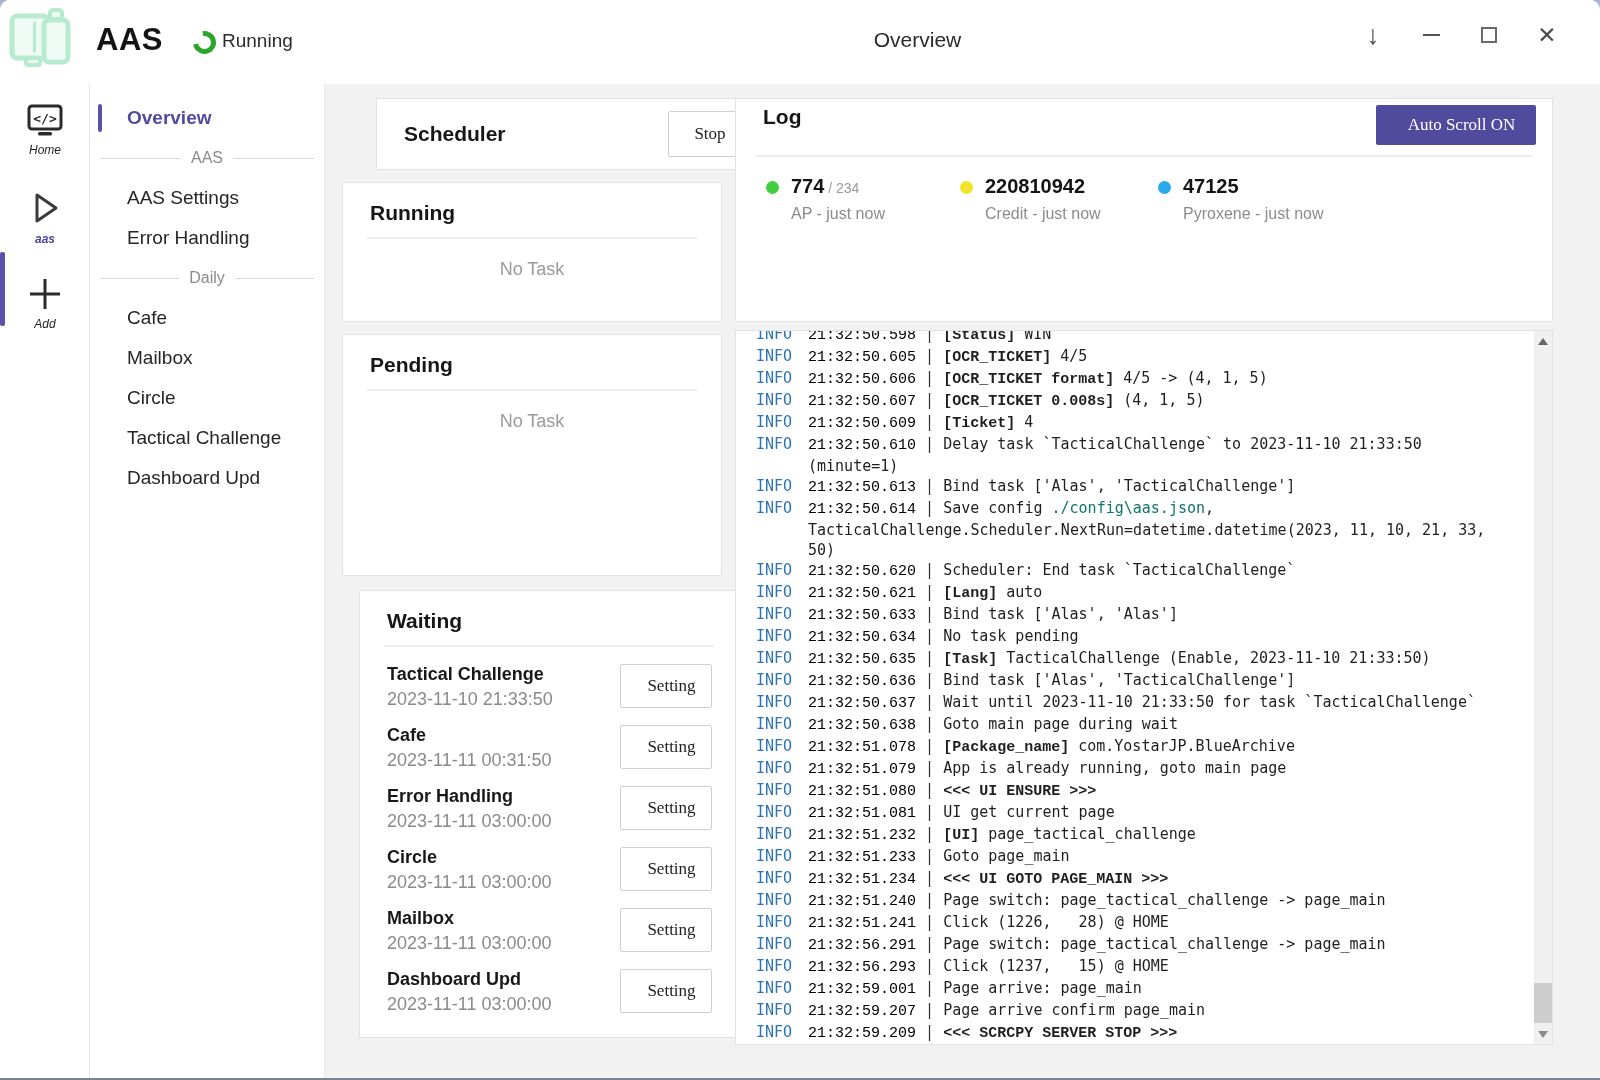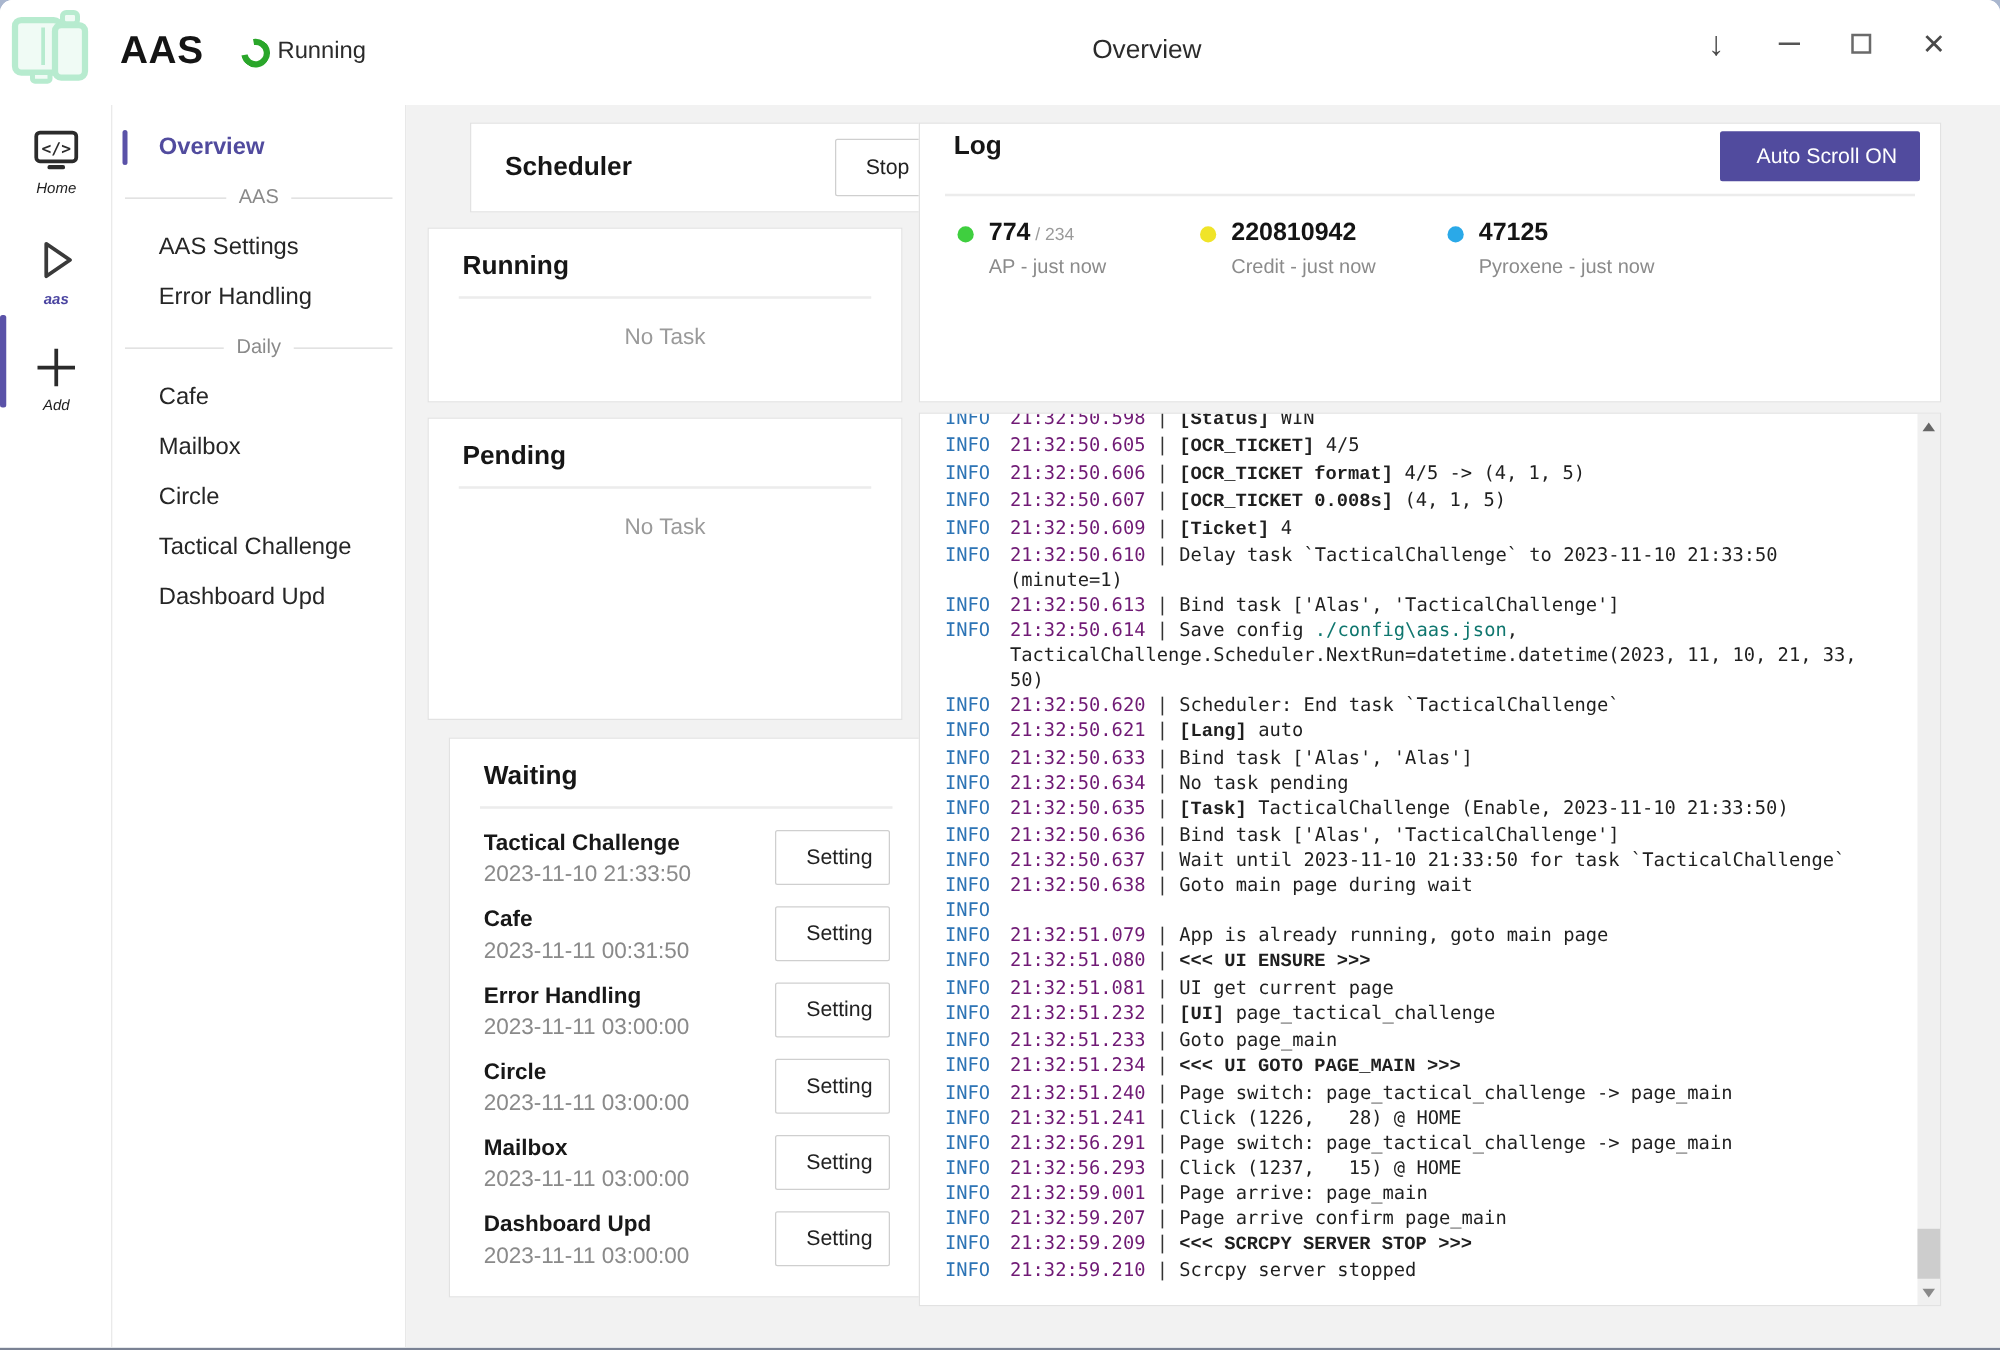--- a/index.html
+++ b/index.html
@@ -39,21 +39,21 @@
   .nav-divider { height:40px; display:flex; align-items:center; padding:0 10px; gap:10px; }
   .nav-divider .line { flex:1; height:0; border-top:1px solid #d9d9d9; }
   .nav-divider .dlbl { font-size:16px; color:#8a8a8a; }
 
   
   .content { position:absolute; left:325px; top:84px; right:0; bottom:0; background:#f2f2f2; }
   .panel { position:absolute; background:#fff; border:1px solid #e2e2e2; }
   .p-title { font-size:21px; font-weight:700; color:#161616; }
 
   .panel-scheduler { left:17px; top:14px; width:380px; height:72px; display:flex; align-items:center; justify-content:space-between; padding:0 14px 0 27px;margin-left:34px; }
-  .btn { background:#fff; border:1px solid #cfcfcf; border-radius:2px; font-size:17px; color:#222; font-family:Liberation Sans, sans-serif; display:flex; align-items:center; justify-content:center; cursor:default;padding-left:11px; }
+  .btn { background:#fff; border:1px solid #cfcfcf; border-radius:2px; font-size:17px; color:#222; font-family:Liberation Serif, serif; display:flex; align-items:center; justify-content:center; cursor:default;padding-left:11px; }
   .stop-btn { width:73px; height:46px; }
 
   .panel-running  { left:17px; top:98px;  width:380px; height:140px; }
   .panel-pending  { left:17px; top:250px; width:380px; height:242px; }
   .panel-waiting  { left:34px; top:506px; width:380px; height:448px; }
   .pt-row { padding:18px 27px 12px 27px; }
   .p-div { margin:0 24px; border-top:2px solid #ececec; }
   .empty { margin-top:20px; text-align:center; font-size:18px; color:#9a9a9a; }
 
   .wait-list { padding:8px 26px 0 27px; }
@@ -73,21 +73,21 @@
   .stat-suffix { font-size:14px; font-weight:400; color:#9a9a9a; }
   .stat-lbl { font-size:16px; color:#8b8b8b; margin-top:7px; }
   .stat1 { left:30px; } .stat2 { left:224px; } .stat3 { left:422px; }
 
   
   .log-output { left:410px; top:246px; width:818px; height:715px; overflow:hidden; }
   .log-inner { margin:-7px 0 0 20px; }
   .log-entry { display:flex; font-family:"DejaVu Sans Mono", monospace; font-size:15px; line-height:20px; }
   .lvl { width:52px; flex-shrink:0; color:#2d74b5; }
   .lc { width:680px; white-space:pre-wrap; word-wrap:break-word; color:#1f1f1f; }
-  .time { color:#701a75; }
+  .time { color:#000000;font-family:Liberation Mono, monospace; }
   .sep { color:#333; }
   .sg.b { font-weight:700;font-family:Liberation Mono, monospace; }
   .sg.m { color:#0f766e;margin-top:44px; }
 
   .sbar { position:absolute; right:0; top:0; width:18px; height:713px; background:#f0f0f0; }
   .sb-arrow { position:absolute; left:0; width:18px; height:16px; display:flex; align-items:center; justify-content:center; }
   .sb-up { top:2px; } .sb-down { bottom:2px; }
   .tri-up { width:0; height:0; border-left:5px solid transparent; border-right:5px solid transparent; border-bottom:7px solid #666; }
   .tri-down { width:0; height:0; border-left:5px solid transparent; border-right:5px solid transparent; border-top:7px solid #8a8a8a; }
   .sb-thumb { position:absolute; left:0; top:652px; width:18px; height:40px; background:#cdcdcd; }
@@ -350,20 +350,21 @@
           <div class="log-entry">
             <span class="lvl">INFO</span>
             <span class="lc"><span class="time">21:32:50.637</span><span class="sep"> | </span><span class="sg">Wait until 2023-11-10 21:33:50 for task `TacticalChallenge`</span></span>
           </div>
           <div class="log-entry">
             <span class="lvl">INFO</span>
             <span class="lc"><span class="time">21:32:50.638</span><span class="sep"> | </span><span class="sg">Goto main page during wait</span></span>
           </div>
           <div class="log-entry">
             <span class="lvl">INFO</span>
+            <span class="lc"><span class="time">21:32:51.078</span><span class="sep"> | </span><span class="sg b">[Package_name]</span><span class="sg"> com.YostarJP.BlueArchive</span></span>
           </div>
           <div class="log-entry">
             <span class="lvl">INFO</span>
             <span class="lc"><span class="time">21:32:51.079</span><span class="sep"> | </span><span class="sg">App is already running, goto main page</span></span>
           </div>
           <div class="log-entry">
             <span class="lvl">INFO</span>
             <span class="lc"><span class="time">21:32:51.080</span><span class="sep"> | </span><span class="sg b">&lt;&lt;&lt; UI ENSURE &gt;&gt;&gt;</span></span>
           </div>
           <div class="log-entry">

